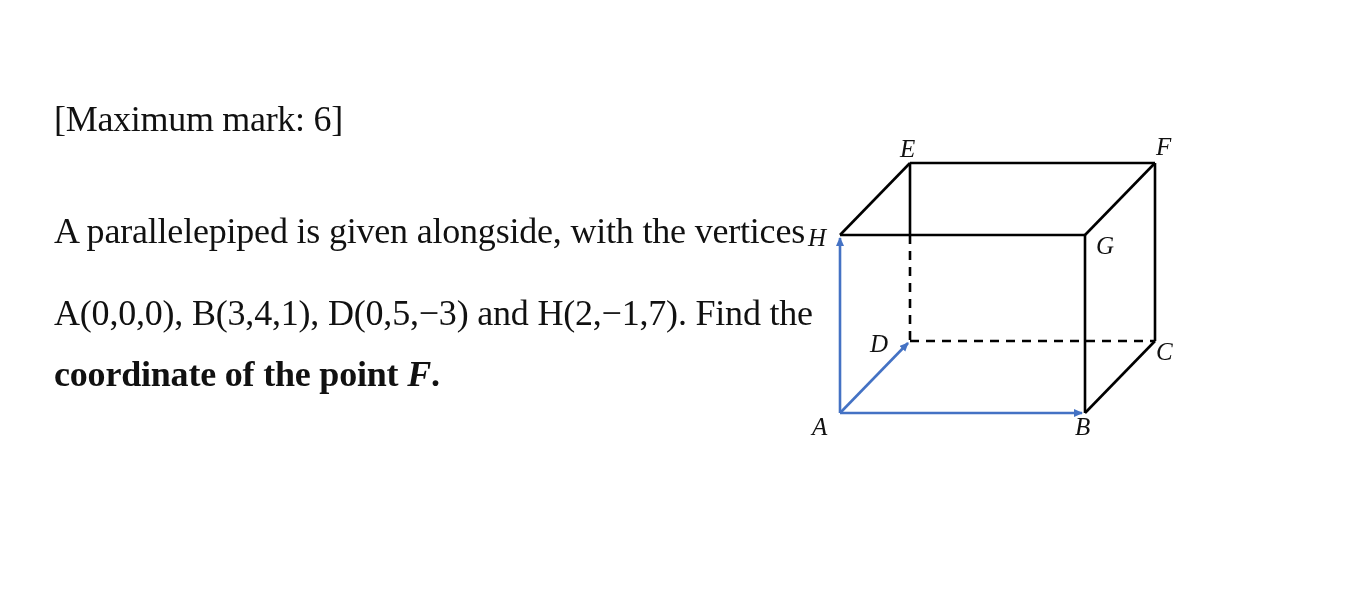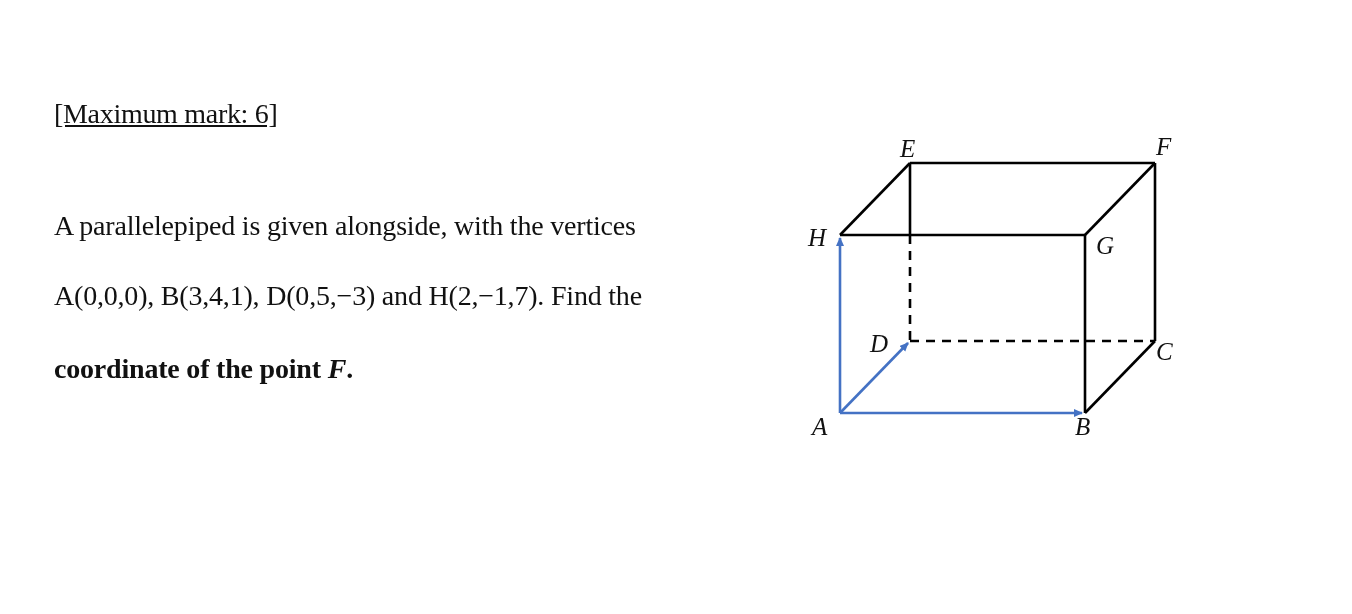--- a/index.html
+++ b/index.html
@@ -1,21 +1,21 @@
 <!DOCTYPE html>
 <html><head>
   <meta charset="utf-8">
   <style>
     html, body { margin: 0; padding: 0; background: #ffffff; }
     body { width: 1352px; height: 614px; position: relative; overflow: hidden;
            font-family: "Liberation Serif", "DejaVu Serif", serif; color: #111; }
-    .mark { position: absolute; left: 54px; top: 98px; font-size: 28px; letter-spacing: -0.3px; text-decoration: underline; }
-    .line { position: absolute; left: 54px; font-size: 28px; white-space: nowrap; letter-spacing: -0.2px; }
+    .mark { position: absolute; left: 54px; top: 98px; font-size: 36px; letter-spacing: -0.3px; }
+    .line { position: absolute; left: 54px; font-size: 36px; white-space: nowrap; letter-spacing: -0.2px; }
     .l1 { top: 210px; }
-    .l2 { top: 280px; text-align: center; }
+    .l2 { top: 292px; text-align: center; }
     .l3 { top: 353px; font-weight: bold; }
     .it { font-style: italic; }
     svg.fig { position: absolute; left: 0; top: 0; }
     .lbl { font-family: "Liberation Serif", "DejaVu Serif", serif; font-style: italic; font-size: 25px; fill: #111; }
   </style>
 </head>
 <body>
 
 <div class="mark">[Maximum mark: 6]</div>
 <div class="line l1">A parallelepiped is given alongside, with the vertices</div>

